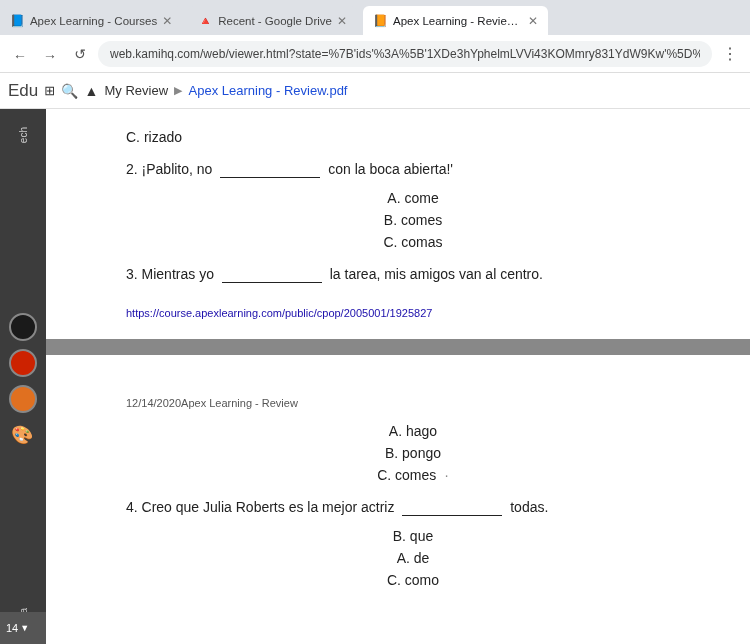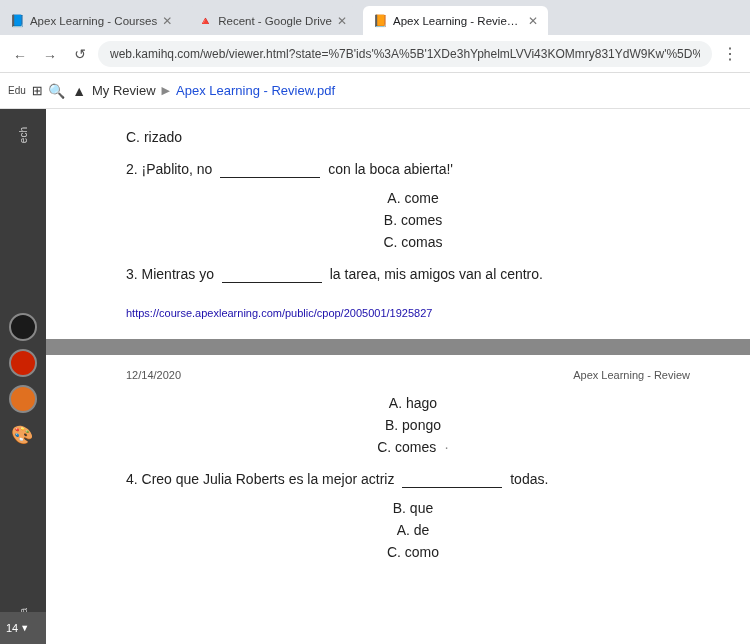--- a/index.html
+++ b/index.html
@@ -34,21 +34,21 @@
     
     .page-break { height: 16px; background: #888; display: flex; align-items: center; justify-content: space-between; padding: 0 60px 0 80px; font-size: 10px; color: #ccc; }
     .page-segment-2 { background: #ffffff; margin: 0; padding: 14px 60px 20px 80px; flex: 1; }
 
     .question { font-size: 14px; color: #222; margin-bottom: 12px; }
     .blank { display: inline-block; border-bottom: 1px solid #222; min-width: 100px; margin: 0 4px; }
     .options { margin-left: 10px; text-align: center; }
     .option { font-size: 14px; color: #222; margin-bottom: 6px; }
     .url-line { font-size: 11px; color: #1a0dab; margin: 18px 0 0 0; }
 
-    .page-header { display: flex; justify-content: space-between; font-size: 11px; color: #555; margin-bottom: 14px; }
+    .page-header { display: flex; justify-content: flex-start; font-size: 11px; color: #555; margin-bottom: 14px; margin-top: 28px; }
 
     .sidebar-tools { display: flex; flex-direction: column; align-items: center; gap: 8px; margin-top: 8px; }
     .tool-circle-black { width: 28px; height: 28px; border-radius: 50%; background: #1a1a1a; border: 2px solid #888; cursor: pointer; }
     .tool-circle-red { width: 28px; height: 28px; border-radius: 50%; background: #cc2200; border: 2px solid #888; cursor: pointer; }
     .tool-circle-orange { width: 28px; height: 28px; border-radius: 50%; background: #e07020; border: 2px solid #888; cursor: pointer; }
     .tool-palette { width: 28px; height: 28px; display: flex; align-items: center; justify-content: center; cursor: pointer; color: #ccc; font-size: 18px; }
   </style>
 </head>
 <body>
 
@@ -74,21 +74,21 @@
 
 <div class="address-bar-row">
   <div class="nav-btn">←</div>
   <div class="nav-btn">→</div>
   <div class="nav-btn">↺</div>
   <input class="address-field" readonly="" style="cursor: text;" value="web.kamihq.com/web/viewer.html?state=%7B'ids'%3A%5B'1XDe3hYphelmLVVi43KOMmry831YdW9Kw'%5D%2C'action'">
   <div class="nav-btn" style="font-size:16px;">⋮</div>
 </div>
 
 <div class="toolbar-row">
-  <span style="font-size:10px; font-weight:500; color:#444;">Edu</span>
+  <span style="font-size:17px; font-weight:500; color:#444;">Edu</span>
   <span style="font-size:13px;">⊞</span>
   <span style="font-size:14px; cursor:pointer;">🔍</span>
   <span style="font-size:14px;">▲</span>
   <span style="cursor:pointer; color:#333;">My Review</span>
   <span style="color:#888; font-size:11px;">▶</span>
   <span style="color:#1d4ed8; font-size:13px;">Apex Learning - Review.pdf</span>
 </div>
 
 <div class="main-area">
 

